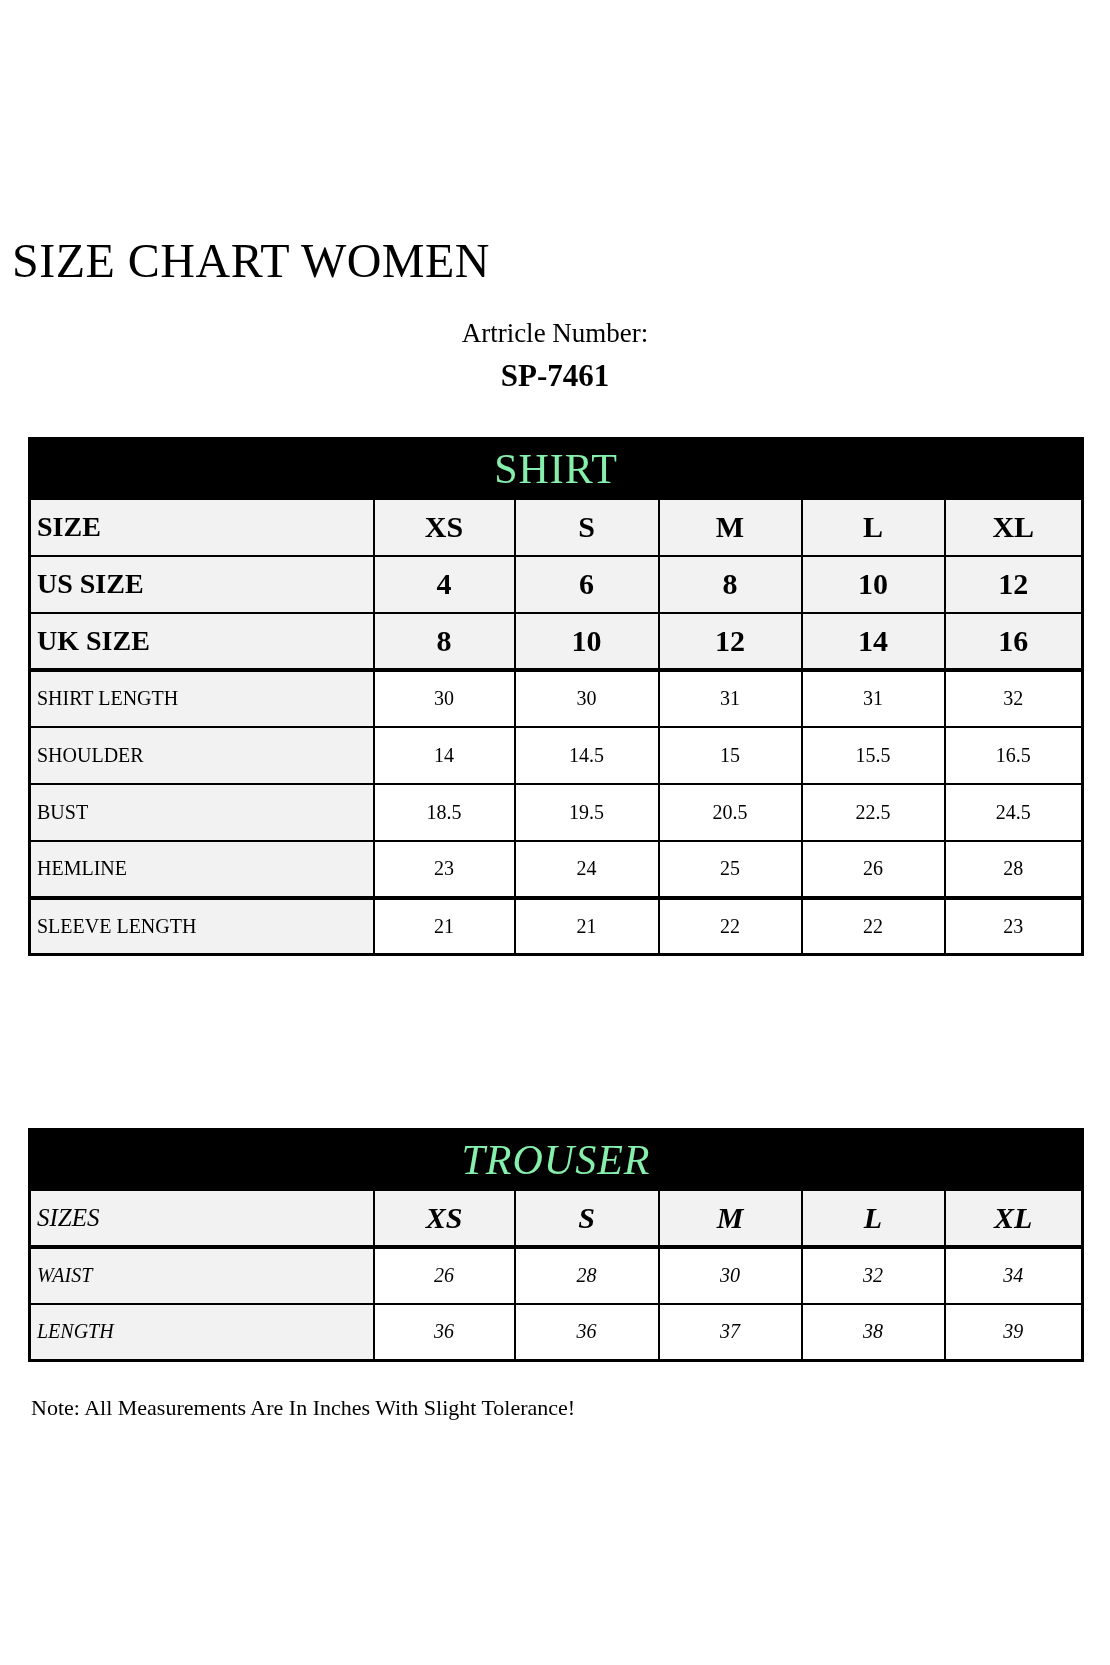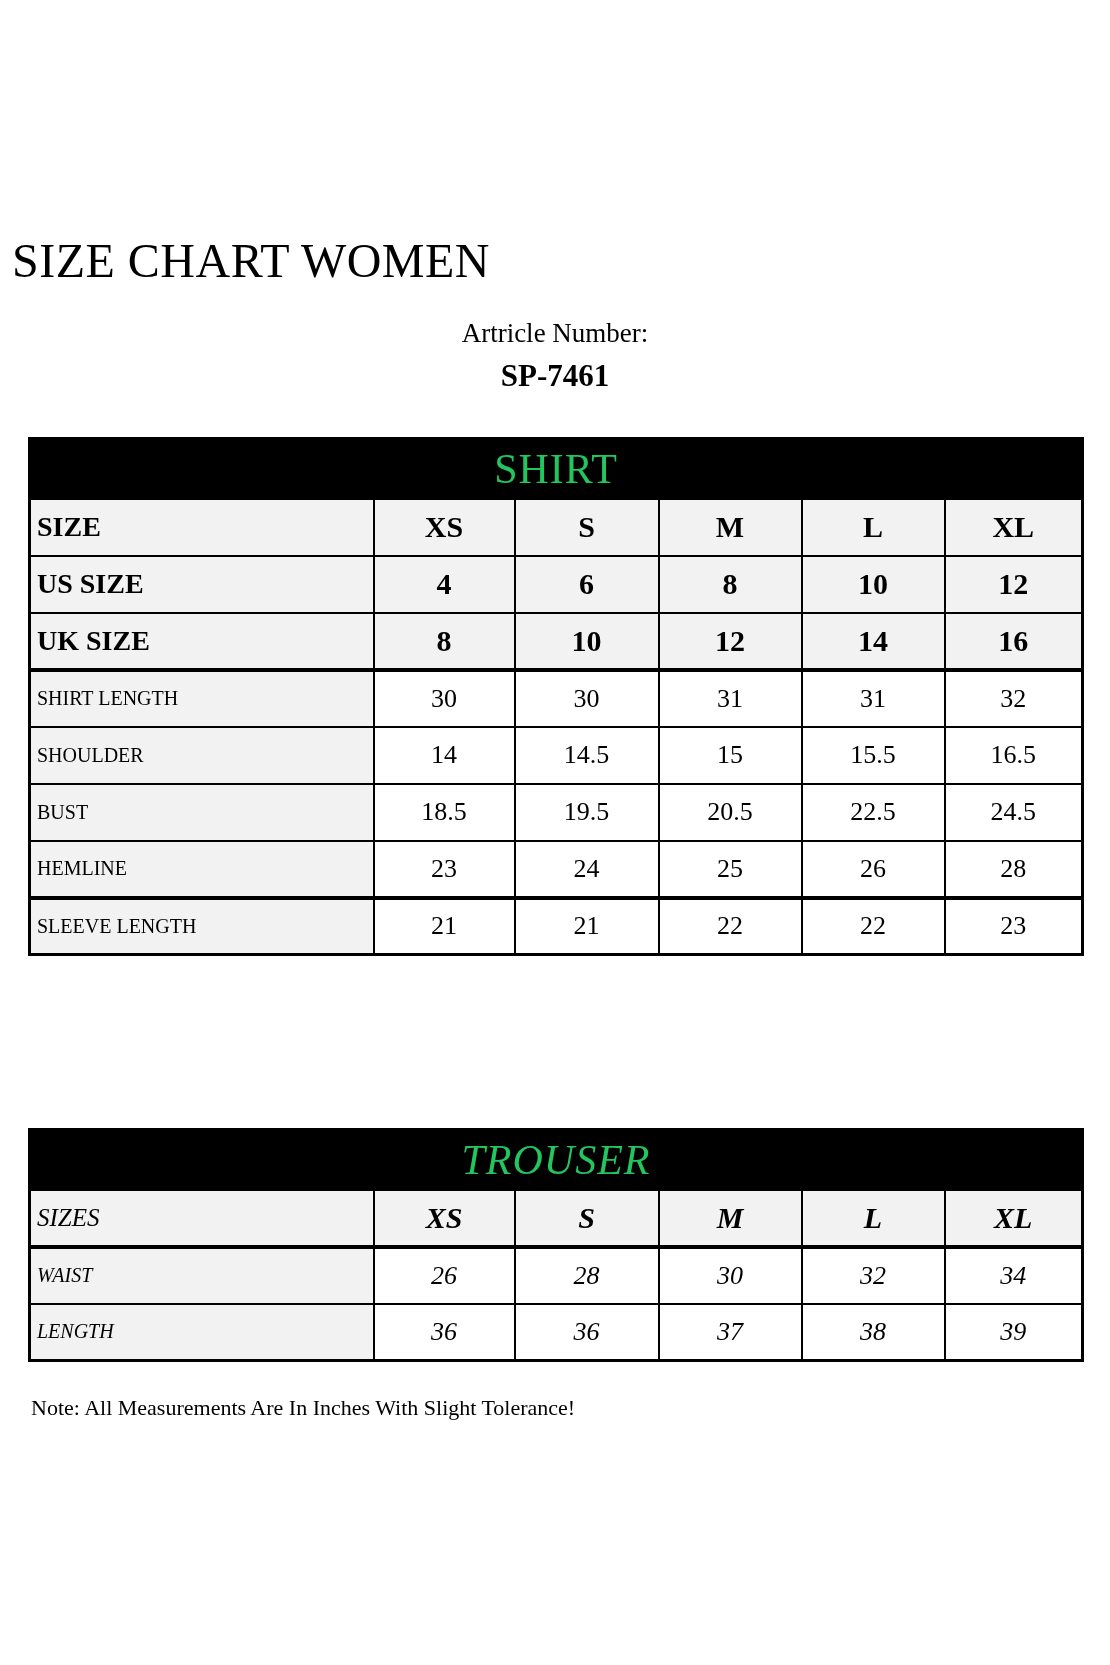--- a/index.html
+++ b/index.html
@@ -51,38 +51,38 @@
   #shirt-table { top: 437px; }
   #trouser-table { top: 1128px; font-style: italic; }
   .size-table td {
     border: 2px solid #000000;
     vertical-align: middle;
     overflow: hidden;
     white-space: nowrap;
   }
   tr.band td {
     background: #000000;
-    color: #22c55e;
+    color: #86efac;
     text-align: center;
     height: 60px;
     font-size: 42px;
     letter-spacing: 1px;
     font-weight: normal;
   }
   #shirt-table tr.r { height: 57px; }
   #trouser-table tr.r { height: 57px; }
   td.label {
     background: #f2f2f2;
     text-align: left;
     padding-left: 6px;
   }
   tr.hdr td.label { font-weight: bold; font-size: 28px; }
   tr.hdr td.val   { background: #f2f2f2; font-weight: bold; font-size: 30px; text-align: center; }
   tr.measure td.label { font-weight: normal; font-size: 20px; }
-  tr.measure td.val   { background: #ffffff; font-weight: normal; font-size: 26px; text-align: center; }
+  tr.measure td.val   { background: #ffffff; font-weight: normal; font-size: 20px; text-align: center; }
   tr.hdr td.label.reg { font-weight: normal; font-size: 25px; }
   tr.tsep td { border-top-width: 4px; }
   .note {
     position: absolute;
     top: 1395px; left: 31px;
     font-size: 22px;
   }
 </style>
 </head>
 <body>

